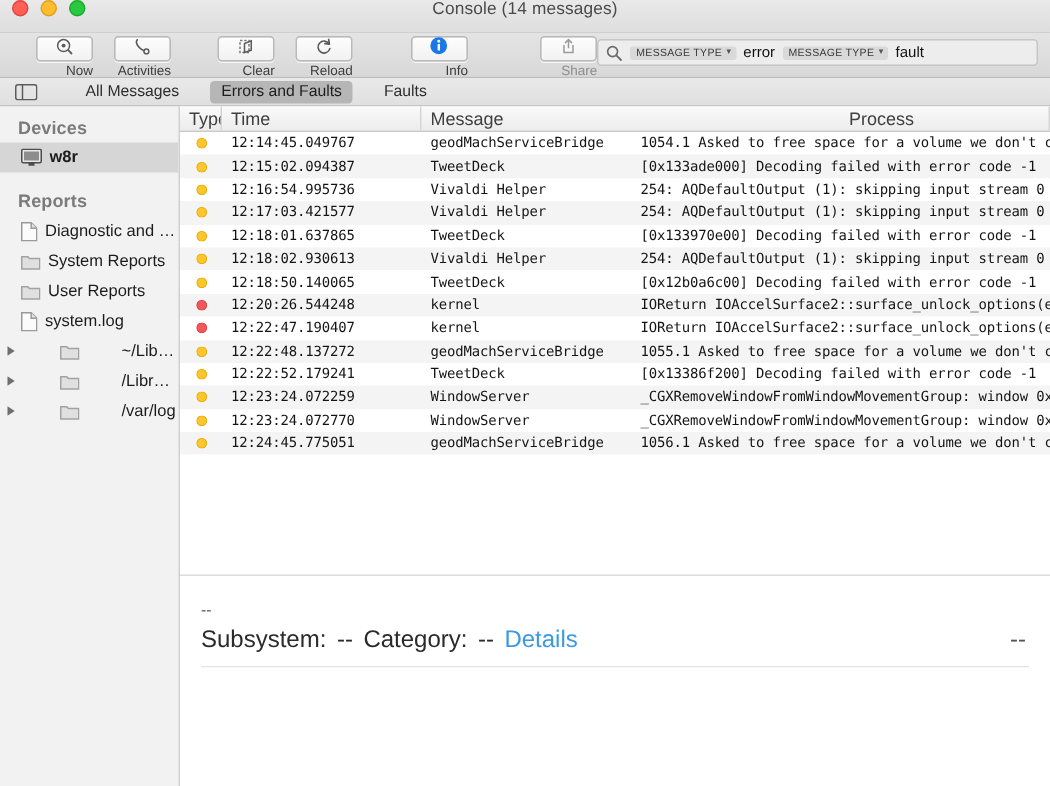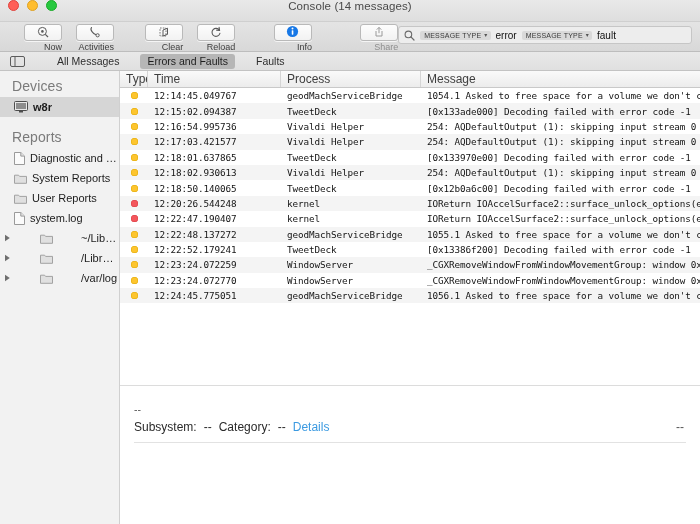--- a/index.html
+++ b/index.html
@@ -130,21 +130,21 @@
   
   .sidebar {
     width: 120px;
     flex: 0 0 120px;
     background: #f2f2f2;
     border-right: 1px solid #d0d0d0;
     padding-top: 4px;
     overflow: hidden;
   }
   .sb-header {
-    font-size: 14px; color: #7b7b7b; font-weight: 400;
+    font-size: 12px; color: #7b7b7b; font-weight: 700;
     padding: 3px 0 3px 12px;
     letter-spacing: 0.1px;
   }
   .sb-item {
     display: flex; align-items: center; gap: 5px;
     height: 20px;
     padding-left: 14px;
     font-size: 11px; color: #1c1c1c;
   }
   .sb-item.selected { background: #d6d6d6; font-weight: 700; }
@@ -213,21 +213,21 @@
     flex: 0 0 auto;
     background: #ffffff;
     padding: 16px 10px 0 14px;
     font-size: 10.5px;
     color: #222;
   }
   .detail-msg { color: #555; font-size: 10.5px; line-height: 14px; }
   .detail-meta {
     display: flex; align-items: center; gap: 7px;
     margin-top: 4px;
-    font-size: 12px;
+    font-size: 16px;
     color: #2a2a2a;
     padding-bottom: 8px;
     position: relative;
   }
   .detail-link { color: #3b9ae1; }
   .detail-right { margin-left: auto; color: #555; padding-right: 6px; }
   .detail-rule { border-bottom: 1px solid #e2e2e2; margin: 0 4px 0 0; }
   .detail-rest { flex: 1 1 auto; background: #fff; }
 </style>
 </head>
@@ -460,22 +460,22 @@
         </span>
         <span class="sb-label">/var/log</span>
       </div>
     </div>
 
     <div class="main">
 
       <div class="thead">
         <div class="th c-type">Type</div>
         <div class="th c-time">Time</div>
+        <div class="th c-msg">Message</div>
         <div class="th c-proc">Process</div>
-        <div class="th c-msg">Message</div>
       </div>
 
       <div class="tbody" id="log-rows">
           <div class="trow odd">
             <div class="td c-type">
               <span class="dot dot-fault"></span>
             </div>
             <div class="td c-time">12:14:45.049767</div>
             <div class="td c-proc">geodMachServiceBridge</div>
             <div class="td c-msg">1054.1 Asked to free space for a volume we don't contro…</div>

